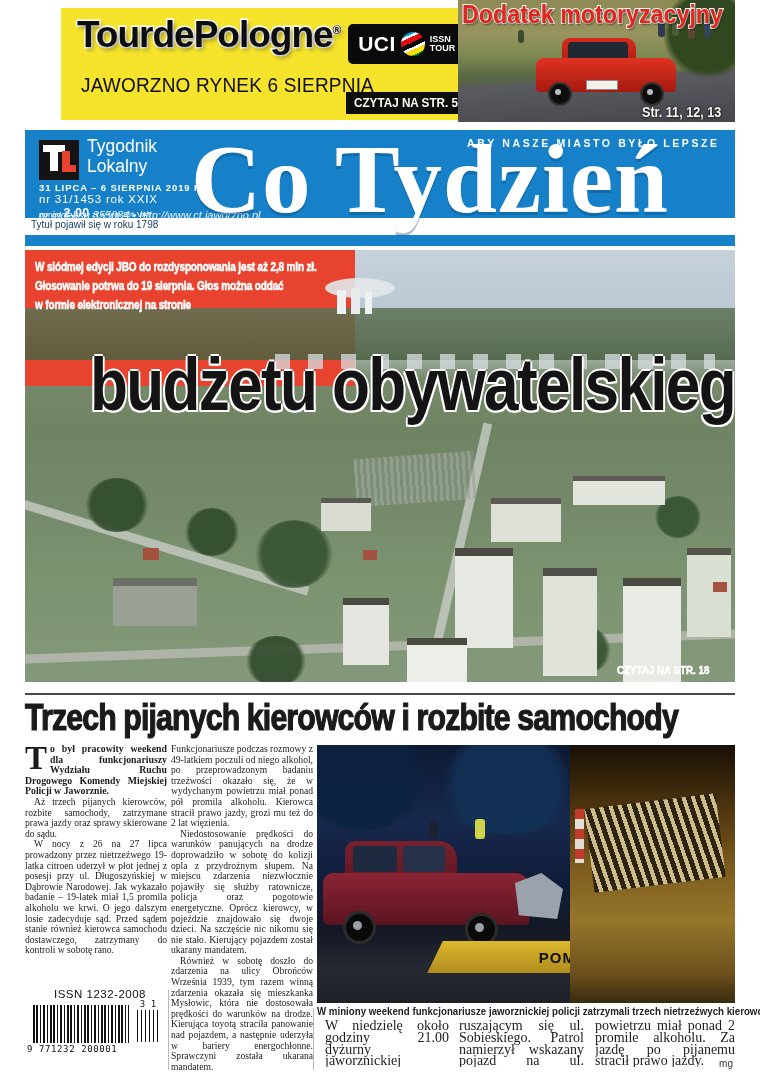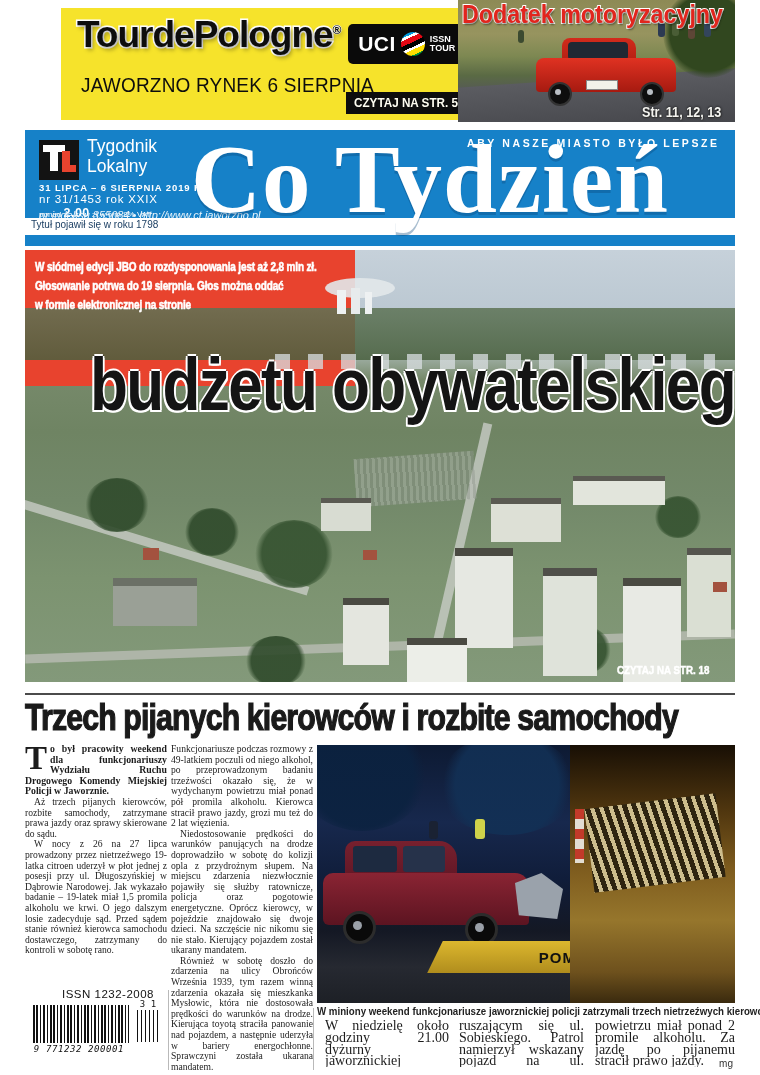--- a/index.html
+++ b/index.html
@@ -111,26 +111,26 @@
   #photo-caption{left:317px;top:1006px;width:418px;font-size:10px;font-weight:bold;color:#222;}
   .mini-col{position:absolute;top:1020px;height:47px;overflow:hidden;
     font-family:"Liberation Serif","DejaVu Serif",serif;font-size:14px;line-height:11.8px;text-align:justify;color:#1c1c1c;}
   #mini1{left:325px;width:124px;}
   #mini2{left:459px;width:125px;}
   #mini3{left:595px;width:140px;}
   #byline{left:595px;top:1058px;width:138px;text-align:right;font-size:10px;color:#333;}
 
   
   #barcode-block{left:25px;top:986px;width:142px;height:88px;}
-  #issn{left:12px;top:2px;width:142px;text-align:center;font-size:11.5px;letter-spacing:.5px;color:#111;}
+  #issn{left:4px;top:2px;width:142px;text-align:center;font-size:11.5px;letter-spacing:.5px;color:#111;}
   #bars-main{left:8px;top:19px;width:96px;height:38px;
     background:repeating-linear-gradient(90deg,#111 0 1.5px,#fff 1.5px 3.4px);}
   #bars-addon{left:112px;top:24px;width:22px;height:32px;
     background:repeating-linear-gradient(90deg,#111 0 1.5px,#fff 1.5px 4px);}
-  #ean-digits{left:2px;top:58px;width:104px;text-align:center;font-family:"DejaVu Sans Mono",monospace;font-size:9px;letter-spacing:.6px;color:#111;font-style:italic;}
+  #ean-digits{left:2px;top:58px;width:104px;font-family:"DejaVu Sans Mono",monospace;font-size:9px;letter-spacing:.6px;color:#111;}
   #ean-addon-label{left:112px;top:13px;width:22px;text-align:center;font-family:"DejaVu Sans Mono",monospace;font-size:9px;color:#111;}
   .vline{position:absolute;width:1px;background:#b9b9b9;}
 </style>
 </head>
 <body>
 
 <div id="page">
 
   <div id="tour-ad" class="abs">
     <div id="tour-logo" class="abs"><span>TourdePologne</span><sup>®</sup></div>

